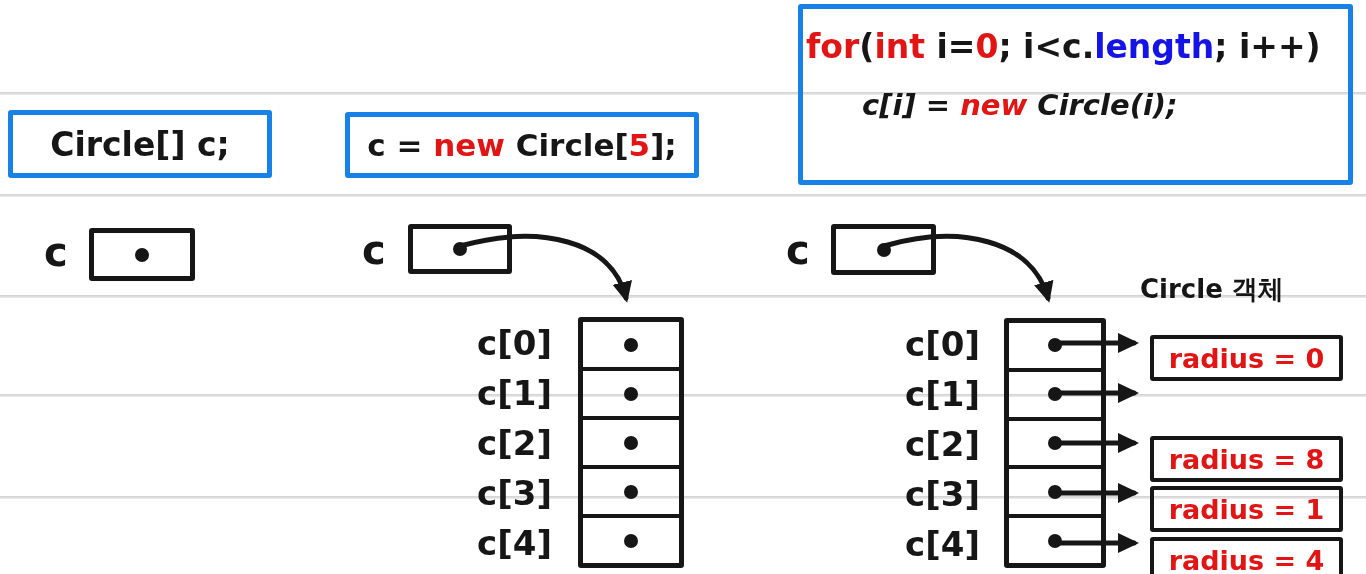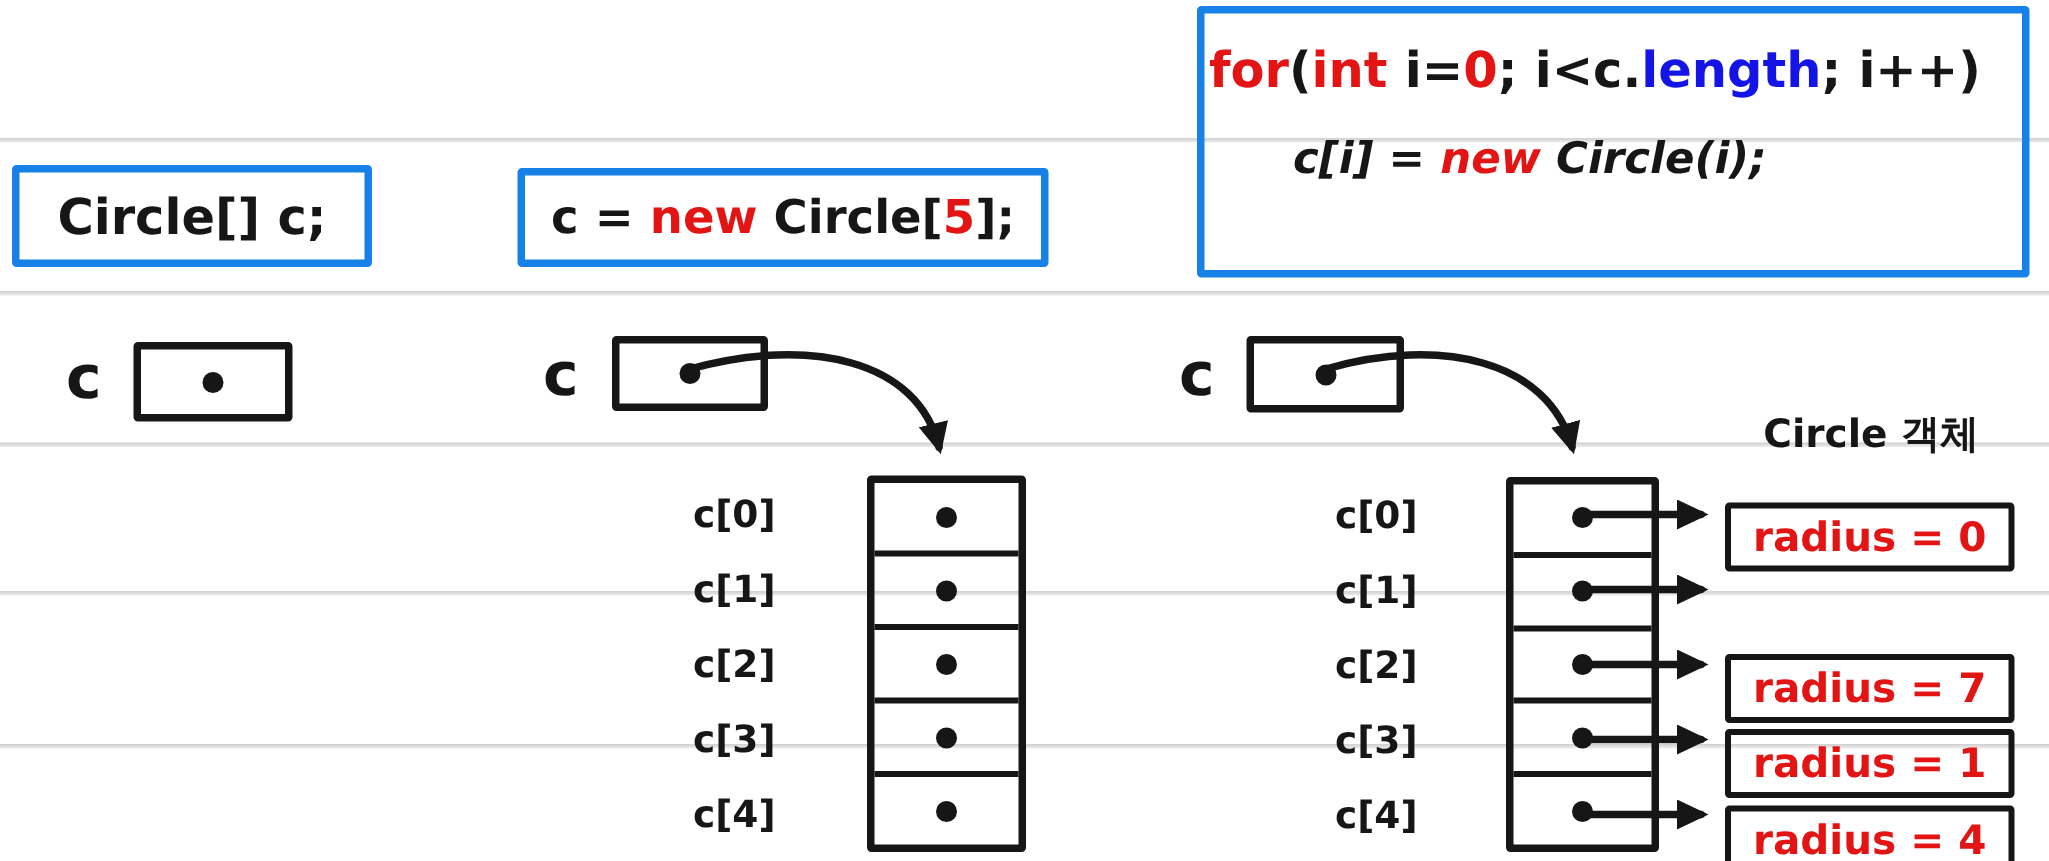--- a/index.html
+++ b/index.html
@@ -65,22 +65,22 @@
   .center-flex { display: flex; align-items: center; justify-content: center; }
   .arr { display: flex; flex-direction: column; }
   .arr .cell {
     flex: 1 1 0;
     display: flex; align-items: center; justify-content: center;
   }
   .arr .cell + .cell { border-top: 4px solid var(--ink); }
   .idx-label {
     position: absolute;
     width: 105px;
-    text-align: left;
-    font-size: 25px;
+    text-align: center;
+    font-size: 34px;
     line-height: 32px;
     z-index: 2;
     white-space: nowrap;
   }
   .robj {
     position: absolute;
     left: 1150px;
     width: 193px;
     height: 46px;
     border: 4px solid var(--ink);
@@ -89,21 +89,20 @@
     color: var(--red);
     font-size: 27px;
     z-index: 2;
     white-space: nowrap;
     margin-top: 15px;
   }
   .objects-header {
     position: absolute;
     left: 1140px; top: 272px;
     width: 215px;
-    text-align: center;
     font-size: 26px;
     z-index: 2;
     white-space: nowrap;
   }
   #arrow-layer {
     position: absolute;
     inset: 0;
     z-index: 3;
     pointer-events: none;
   }
@@ -114,21 +113,21 @@
 <div id="canvas">
 
   <div>
     <div class="rule" style="top:92px"></div>
     <div class="rule" style="top:194px"></div>
     <div class="rule" style="top:295px"></div>
     <div class="rule" style="top:394px"></div>
     <div class="rule" style="top:496px"></div>
   </div>
 
-  <div class="code-box center-flex" style="left:8px; top:110px; width:240px; height:68px; font-size:33px;">
+  <div class="code-box center-flex" style="left:8px; top:110px; width:264px; height:68px; font-size:33px;">
     <span class="code-line">Circle[] c;</span>
   </div>
 
   <div class="code-box center-flex" style="left:345px; top:112px; width:354px; height:66px; font-size:31px;align-items:center;">
     <span class="code-line"><span>c = </span><span class="r">new</span><span> Circle[</span><span class="r">5</span><span>];</span></span>
   </div>
 
   <div class="code-box" style="left:798px; top:4px; width:555px; height:181px; padding:18px 0 17px 3px;">
     <div class="code-line" style="font-size:33px;"><span class="r">for</span><span>(</span><span class="r">int</span><span> i=</span><span class="r">0</span><span>; i&lt;c.</span><span class="b">length</span><span>; i++)</span></div>
     <div class="code-line" style="font-size:29px; margin:22px 0 0 56px;font-style:italic;"><span>c[i] = </span><span class="r">new</span><span> Circle(i);</span></div>
@@ -193,21 +192,21 @@
         <span class="dot"></span>
       </div>
     <div class="cell">
         <span class="dot"></span>
       </div>
   </div>
 
   <div class="objects-header">Circle 객체</div>
 
   <div class="robj" style="top:320px;">radius = 0</div>
-  <div class="robj" style="top:421px;">radius = 7</div>
+  <div class="robj" style="top:421px;">radius = 8</div>
   <div class="robj" style="top:471px;">radius = 1</div>
   <div class="robj" style="top:522px;">radius = 4</div>
 
   <svg id="arrow-layer" width="1366" height="574" viewBox="0 0 1366 574">
     <defs>
       <marker id="ah" markerWidth="4.6" markerHeight="4.6" refX="3.2" refY="2" orient="auto">
         <path d="M0,0 L4.2,2 L0,4 Z" fill="#161616"></path>
       </marker>
     </defs>
     <g stroke="#161616" stroke-width="5" fill="none" stroke-linecap="round">

